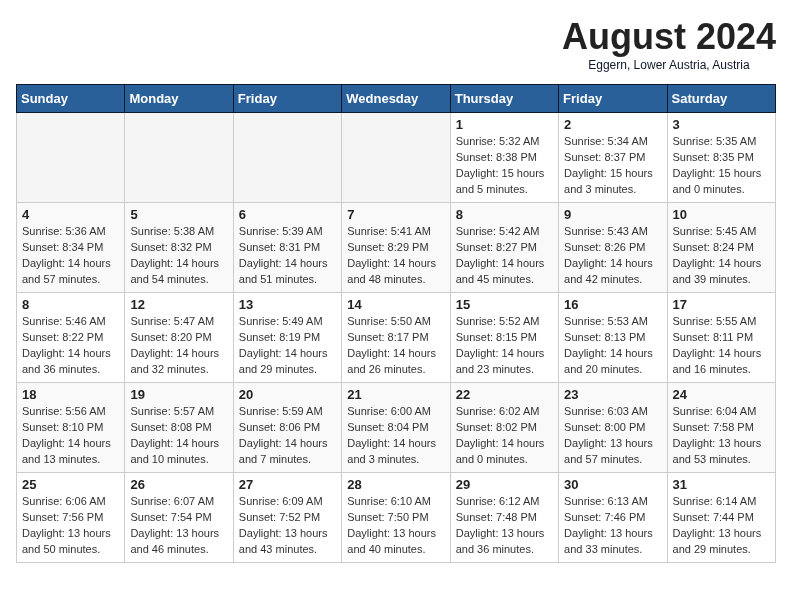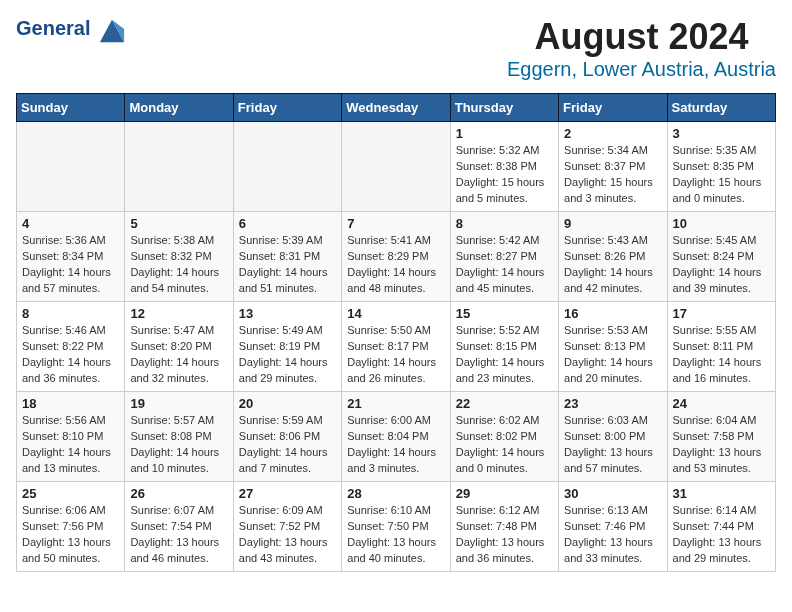--- a/index.html
+++ b/index.html
@@ -36,22 +36,22 @@
     }
     .title-section {
       text-align: center;
     }
     .month-year {
       font-size: 36px;
       font-weight: bold;
       color: #222;
     }
     .location {
-      font-size: 20px;
-      color: #0369a1;
+      font-size: 12px;
+      color: #0f172a;
     }
     table {
       width: 100%;
       border-collapse: collapse;
       table-layout: fixed;
     }
     th {
       background-color: #2a6099;
       color: #fff;
       font-size: 13px;
@@ -86,29 +86,20 @@
     tr:nth-child(even) td:not(.empty) {
       background: #f9f9f9;
     }
   </style>
 </head>
 <body>
 
 <div class="header-section">
   <div class="logo">
     <div>
-      <div style="display:flex;align-items:center;">
-        <div class="logo-text">
-          <span>General</span>
-          <svg class="logo-icon" viewBox="0 0 30 30" xmlns="http://www.w3.org/2000/svg" style="display:inline-block;vertical-align:middle;margin-left:2px;">
-            <polygon points="2,28 15,4 28,28" fill="#2a6099"></polygon>
-            <polygon points="15,4 28,28 28,14" fill="#4a90c4"></polygon>
-          </svg>
-        </div>
-      </div>
     </div>
   </div>
   <div class="title-section">
     <div class="month-year">August 2024</div>
     <div class="location">Eggern, Lower Austria, Austria</div>
   </div>
 </div>
 
 <table>
   <thead>

